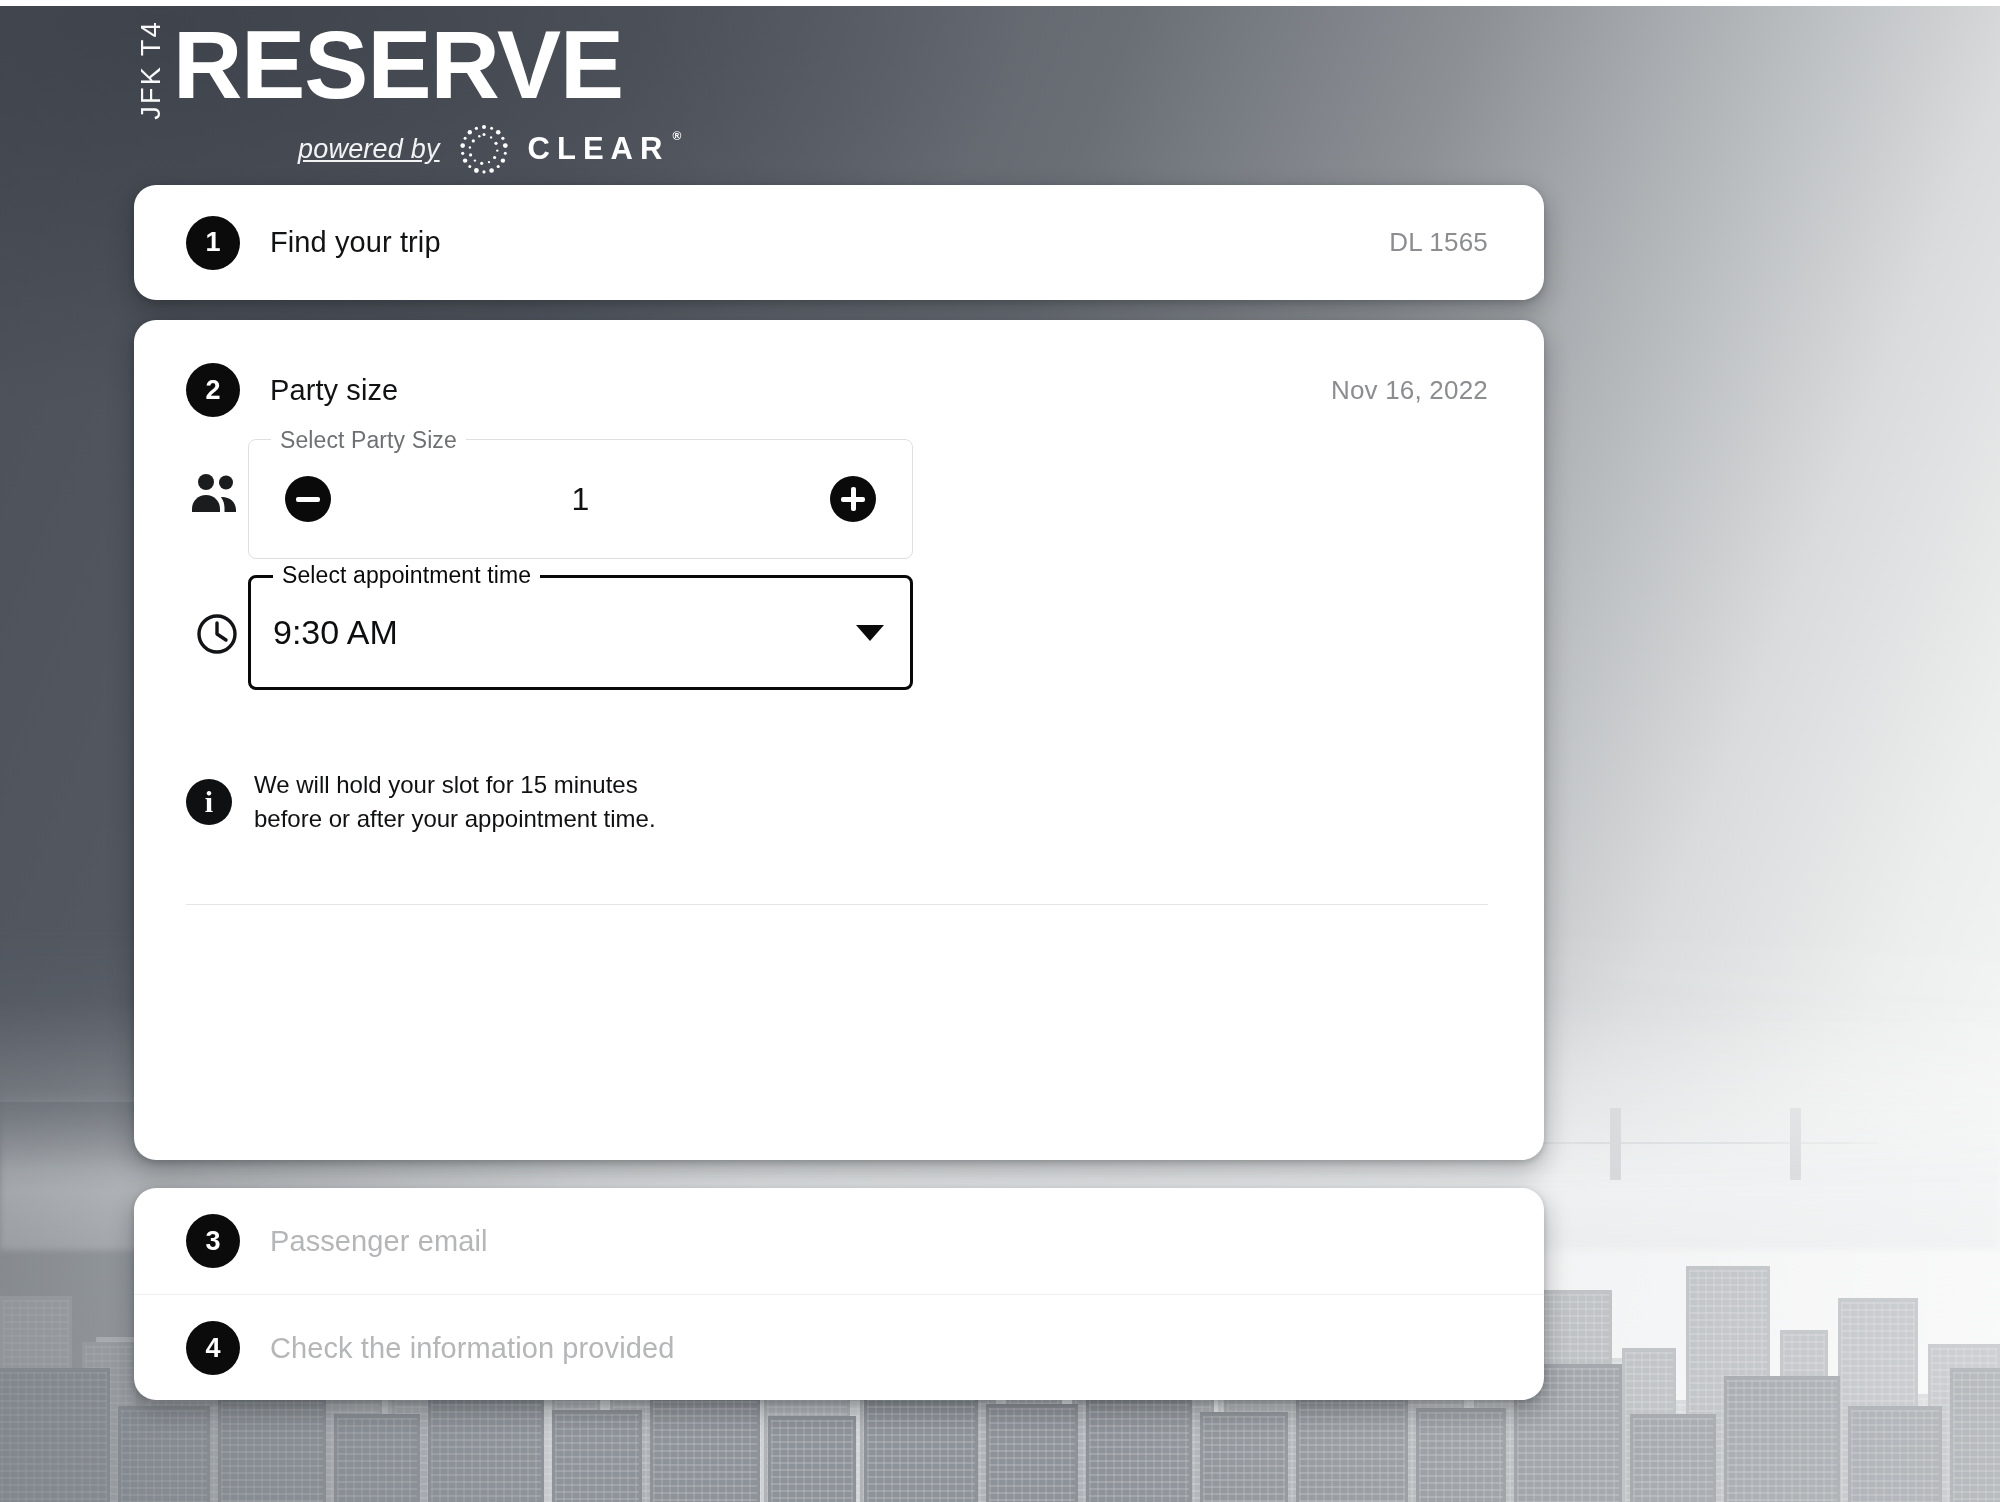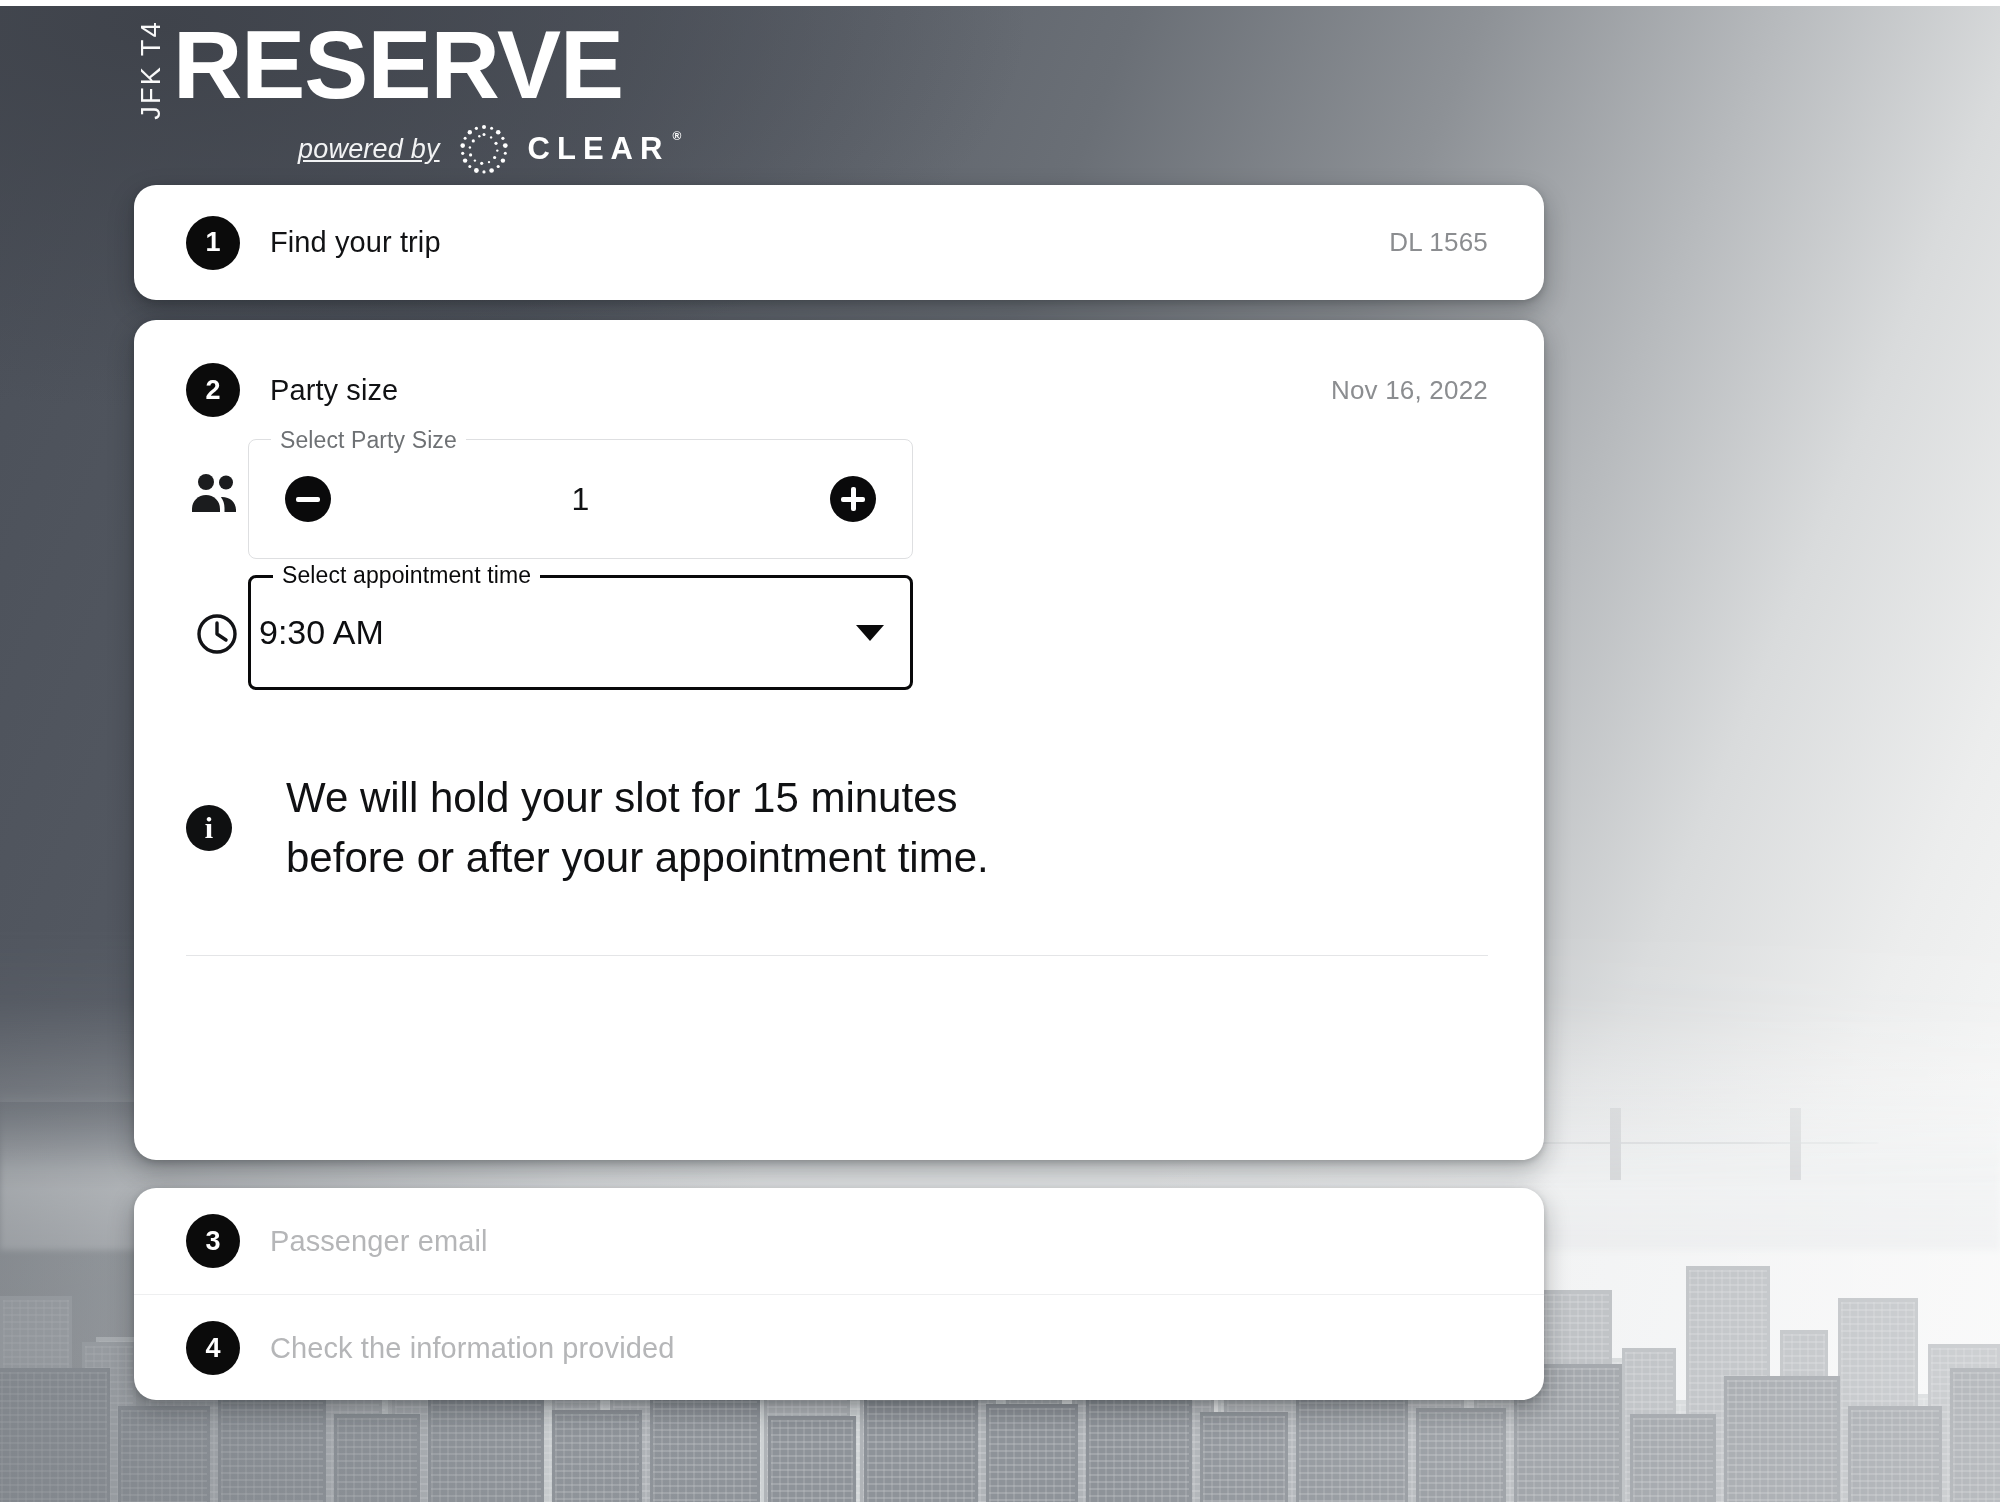--- a/index.html
+++ b/index.html
@@ -285,21 +285,21 @@
     color: #101113;
   }
 
   #time-fs {
     width: 665px; height: 115px;
     margin-top: 16px;
   }
   #time-inner {
     display: flex; align-items: center;
     height: 100%;
-    padding: 0 26px 0 8px;
+    padding: 0 26px 0 22px;
     gap: 36px;
   }
   #time-value {
     font-size: 34px;
     color: #0d0e10;
   }
   #time-caret {
     margin-left: auto;
     width: 0; height: 0;
     border-left: 14px solid transparent;
@@ -314,22 +314,22 @@
   }
   #info-badge {
     width: 46px; height: 46px; border-radius: 50%;
     background: #0f1011; color: #fff;
     display: flex; align-items: center; justify-content: center;
     font-size: 30px; font-weight: 700;
     font-family: "Liberation Serif", serif;
     flex: 0 0 auto;
   }
   #info-text {
-    margin-left: 54px;
-    font-size: 42px;
+    margin-left: 22px;
+    font-size: 24px;
     line-height: 1.42;
     color: #101113;
   }
 
   #divider {
     margin: 68px 0 0 0;
     height: 1px;
     background: #e4e5e7;
   }
 

